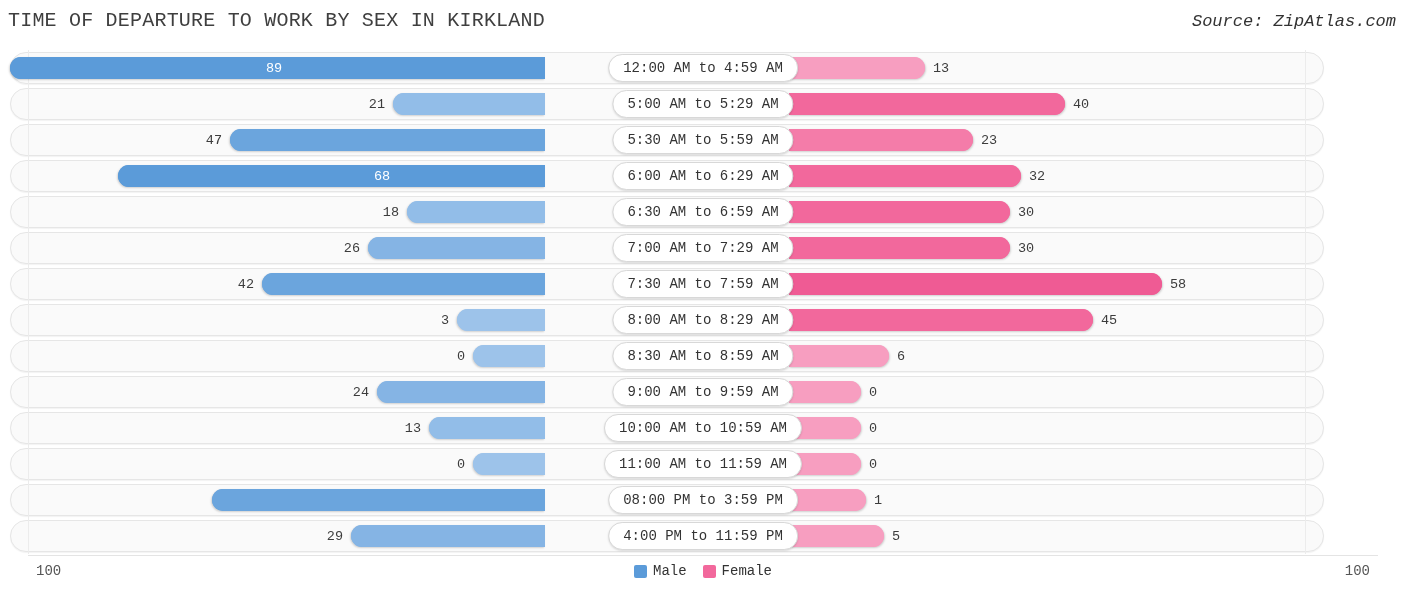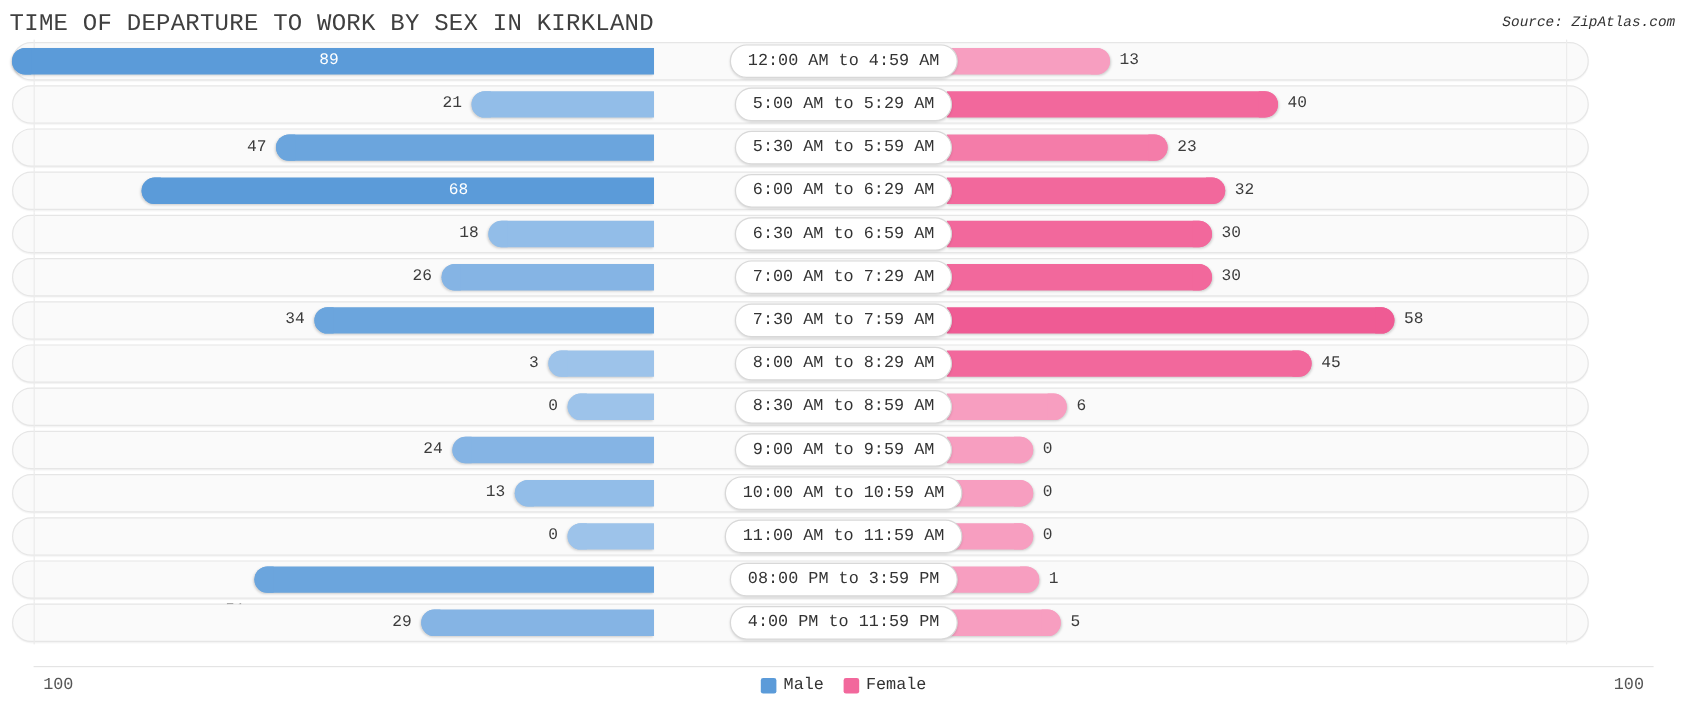--- a/index.html
+++ b/index.html
@@ -13,27 +13,27 @@
   .page{position:relative;width:1406px;height:594px;font-family:Liberation Mono, monospace;}
 
   
   .title{
     position:absolute;left:8px;top:9px;
     font-size:20px;letter-spacing:.2px;color:#3f3f3f;
     white-space:nowrap;
   }
   .source{
     position:absolute;right:10px;top:12px;
-    font-size:12px;font-style:italic;color:#333;
+    font-size:17px;font-style:italic;color:#333;
     white-space:nowrap;
   }
 
   
   .chart{
-    position:absolute;left:0;top:33px;
+    position:absolute;left:0;top:50px;
     width:1334px;height:505px;
   }
   .row{
     position:relative;
     height:36px;
     margin:0;
   }
   .track{
     position:absolute;left:10px;right:10px;top:2px;bottom:2px;
     background:#fafafa;
@@ -198,21 +198,21 @@
           <div class="val female-out" style="left: 1018px;">30</div>
         </div>
         <div class="pill">7:00 AM to 7:29 AM</div>
       </div>
       <div class="row">
         <div class="track"></div>
         <div class="gridline gl-l"></div>
         <div class="gridline gl-r"></div>
         <div class="barwrap">
           <div class="bar male" style="width: 283px; background: rgb(107, 165, 221);"></div>
-          <div class="val male-out" style="right: 1080px;">34</div>
+          <div class="val male-out" style="right: 1080px;">42</div>
           <div class="bar female" style="width: 373px; background: rgb(239, 91, 148);"></div>
           <div class="val female-out" style="left: 1170px;">58</div>
         </div>
         <div class="pill">7:30 AM to 7:59 AM</div>
       </div>
       <div class="row">
         <div class="track"></div>
         <div class="gridline gl-l"></div>
         <div class="gridline gl-r"></div>
         <div class="barwrap">

